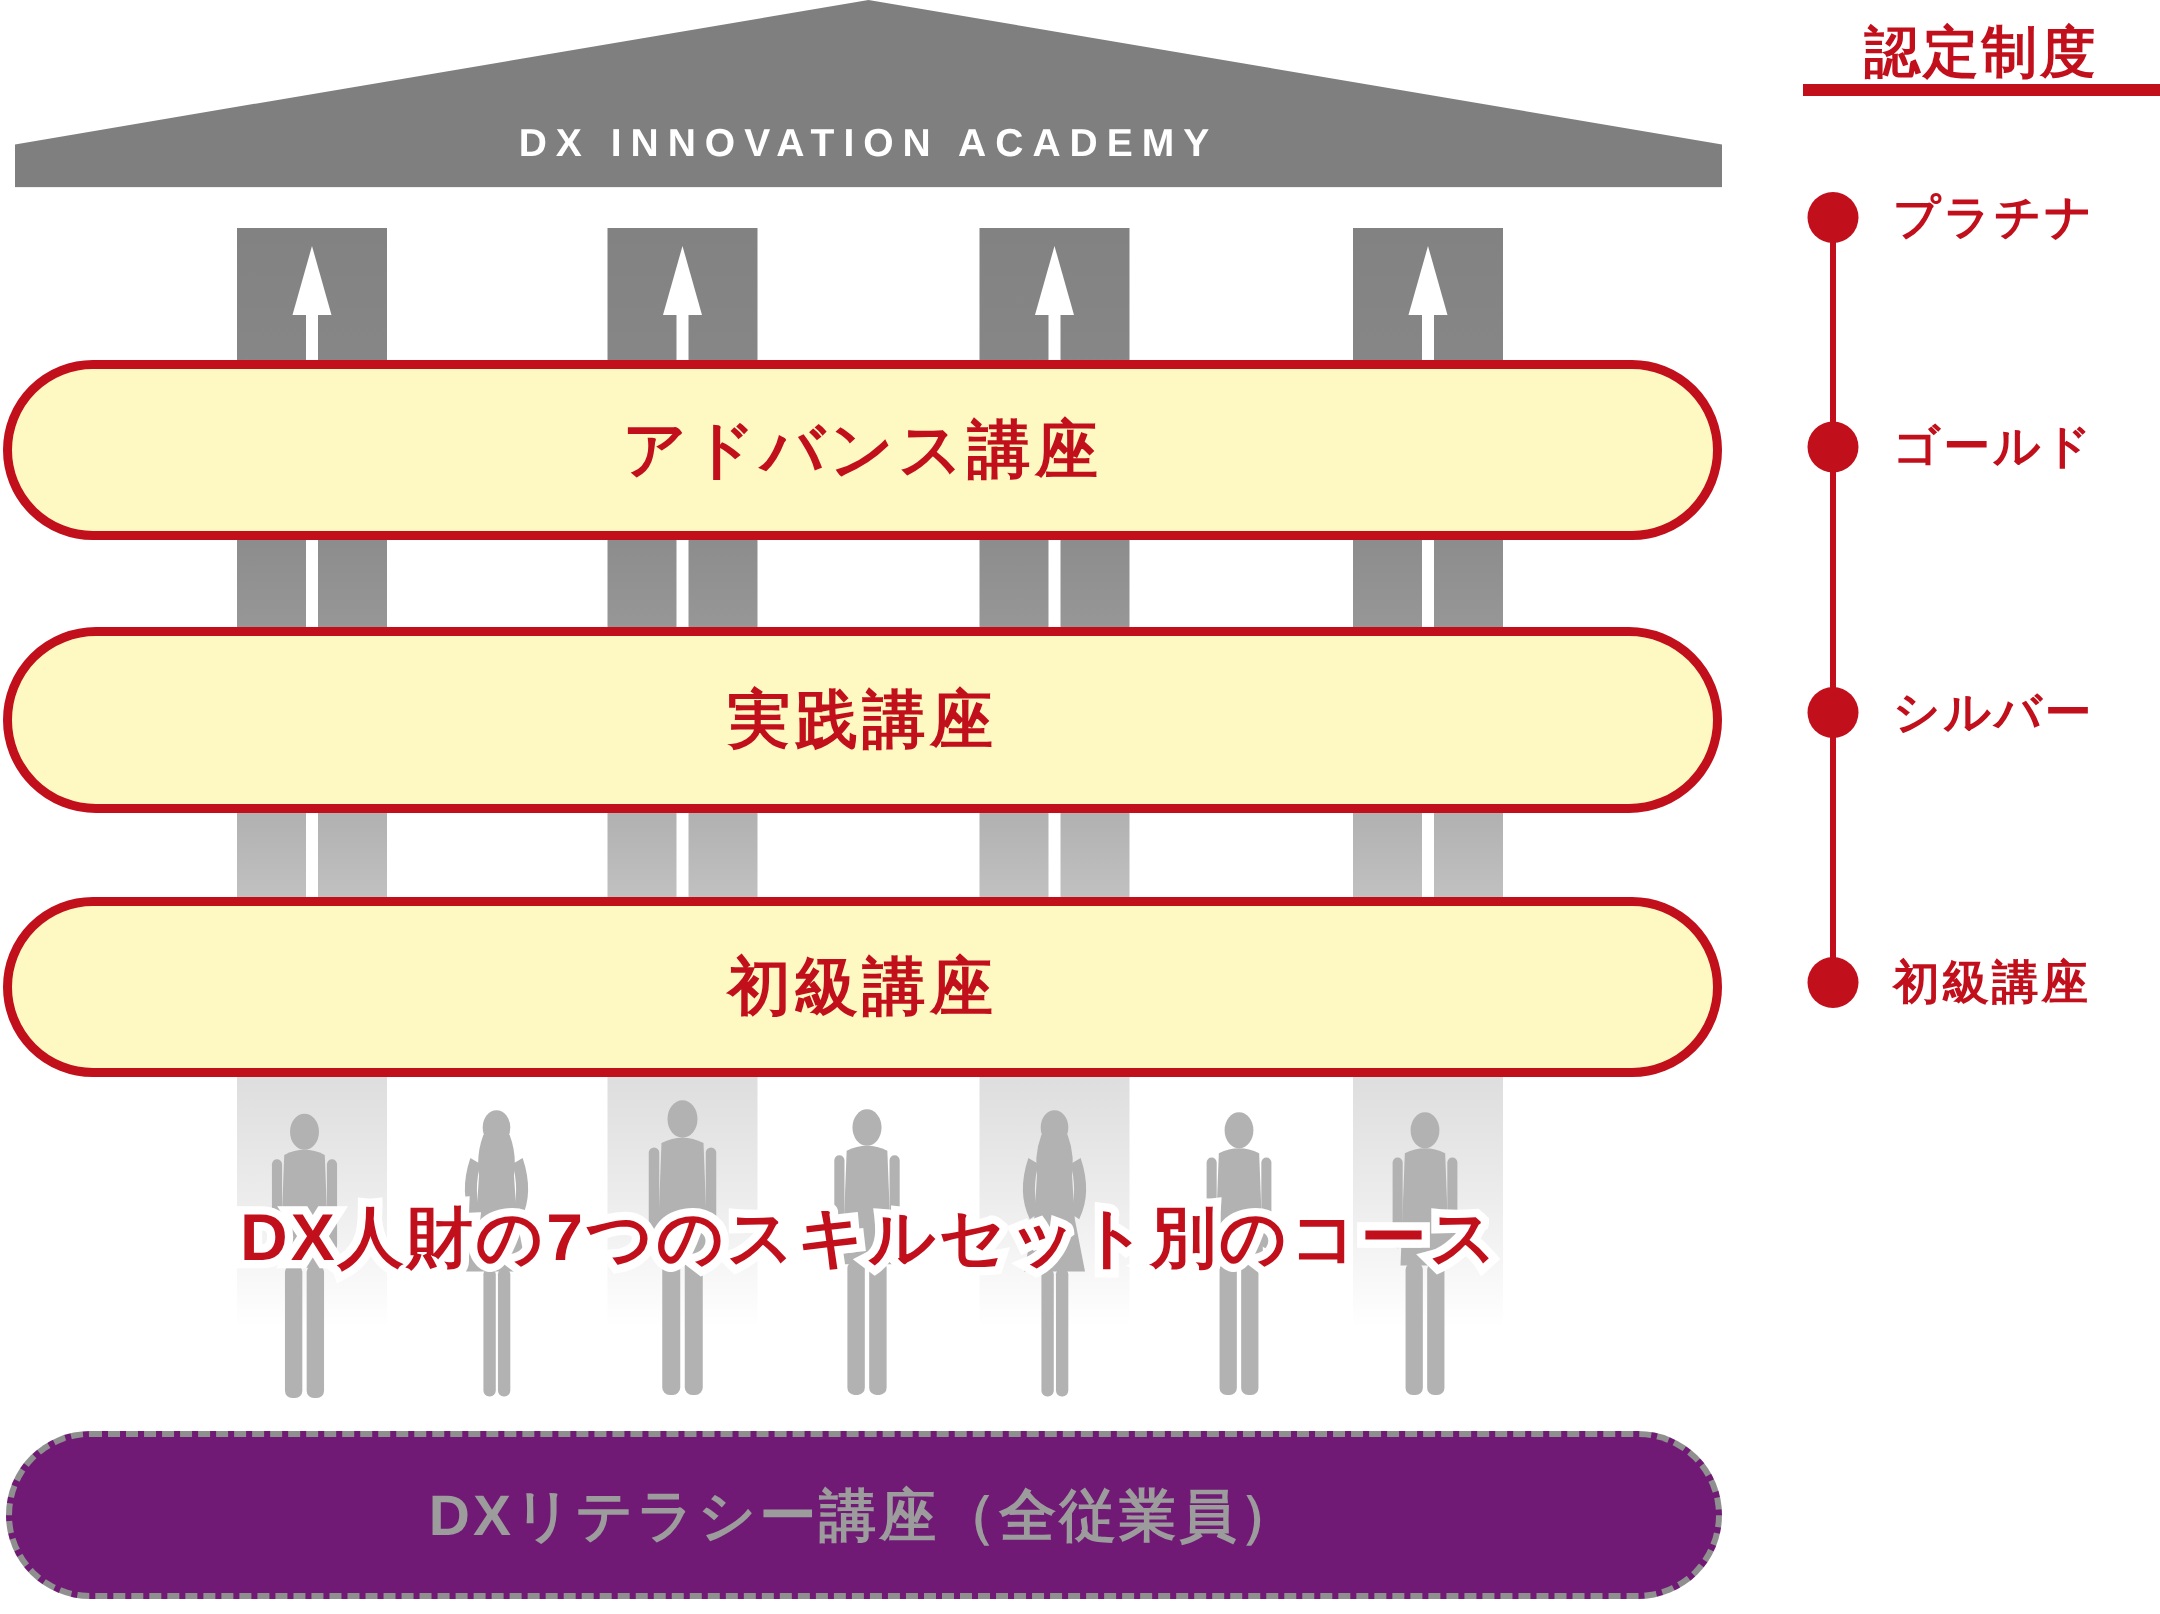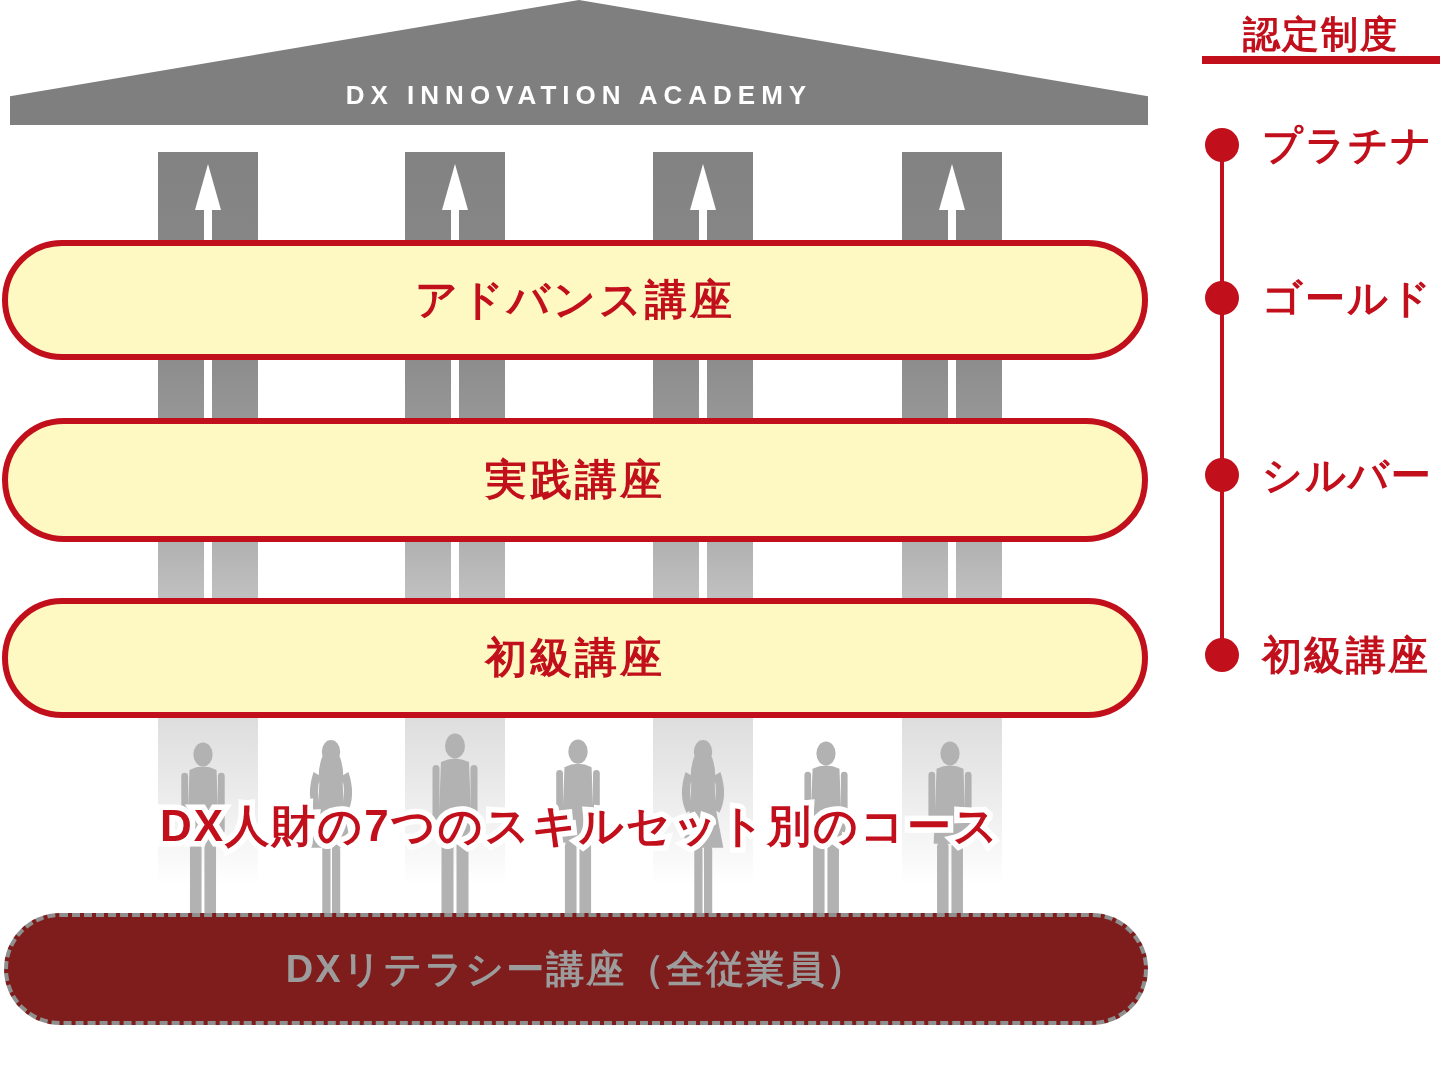--- a/index.html
+++ b/index.html
@@ -70,43 +70,43 @@
   .note-stroke{
     position:absolute;left:0;right:0;top:0;color:#fff;
     -webkit-text-stroke:11px #fff;
     text-shadow:0 0 4px #fff,3px 3px 0 #fff,-3px 3px 0 #fff,3px -3px 0 #fff,
       -3px -3px 0 #fff,5px 0 0 #fff,-5px 0 0 #fff,0 5px 0 #fff,0 -5px 0 #fff;
   }
   .note-fill{position:relative;color:var(--brand-red,#c1101c);}
 
   
   .literacy{
-    position:absolute;left:4px;top:913px;width:1144px;height:112px;
+    position:absolute;left:4px;top:954px;width:1144px;height:112px;
     border:4px dashed var(--dash-border-gray,#8f8f8f);border-radius:58px;
-    display:flex;align-items:center;justify-content:center;background:#7f1d1d;
+    display:flex;align-items:center;justify-content:center;background:#701a75;
   }
   .literacy-label{
     color:var(--literacy-gray,#9c9c9c);font-size:38px;font-weight:700;
     letter-spacing:2px;white-space:nowrap;
   }
 
   
   .cert-title{
     position:absolute;left:1202px;top:10px;width:238px;text-align:center;
     color:var(--brand-red,#c1101c);font-size:37px;font-weight:800;letter-spacing:2px;
   }
   .cert-underline{position:absolute;left:1202px;top:56px;width:238px;height:8px;background:var(--brand-red,#c1101c);}
   .cert-line{position:absolute;left:1220px;top:146px;width:4px;height:510px;background:var(--brand-red,#c1101c);}
   .cert-dot{
     position:absolute;left:1205px;width:34px;height:34px;border-radius:50%;
     background:var(--brand-red,#c1101c);
   }
   .cert-label{
     position:absolute;left:1262px;height:54px;line-height:54px;
-    color:var(--brand-red,#c1101c);font-size:40px;font-weight:700;
+    color:var(--brand-red,#c1101c);font-size:31px;font-weight:700;
     letter-spacing:2px;white-space:nowrap;
   }
 </style>
 </head>
 <body>
 
 <svg class="defs-svg" aria-hidden="true">
   <defs>
     <g id="sil-man">
       <ellipse cx="32" cy="14" rx="10" ry="12.5"></ellipse>

